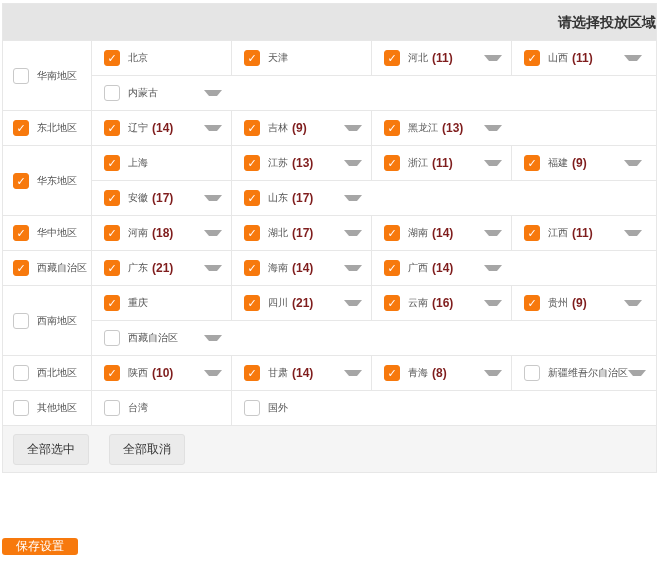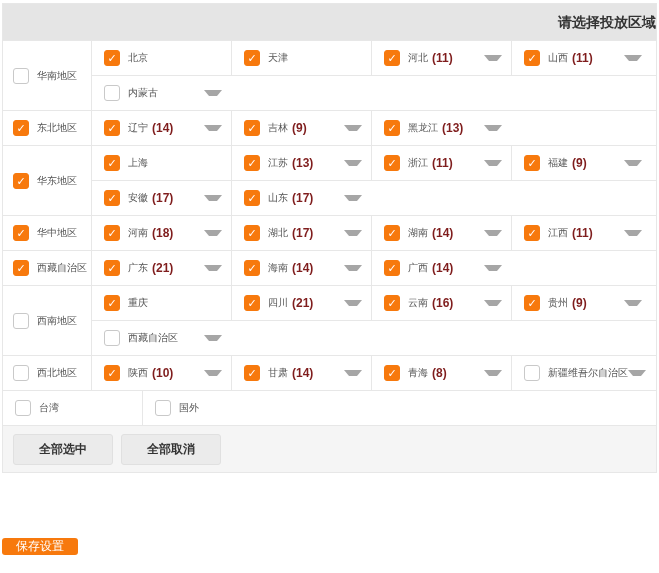--- a/index.html
+++ b/index.html
@@ -13,22 +13,22 @@
   .line + .line{border-top:1px solid #e7e7e7;text-align:right;}
   .prov-cell{width:140px;flex:0 0 140px;box-sizing:border-box;border-right:1px solid #e7e7e7;display:flex;align-items:center;padding-left:12px;}
   .prov-cell.last{flex:1 1 auto;border-right:none;}
   .inner{display:flex;align-items:center;min-width:118px;}
   .cb{width:14px;height:14px;flex:0 0 auto;border:1px solid #c9c9c9;border-radius:3px;background:#fff;display:flex;align-items:center;justify-content:center;font-size:11px;line-height:14px;color:#fff;cursor:pointer;}
   .cb.checked{background:#f7790d;border-color:#f7790d;}
   .lbl{margin-left:8px;font-size:10px;color:#555;white-space:nowrap;}
   .cnt{margin-left:4px;font-size:12px;color:#7f1d1d;font-weight:bold;white-space:nowrap;}
   .arrow{margin-left:auto;padding-left:8px;width:0;height:0;border-left:5px solid transparent;border-right:5px solid transparent;border-top:6px solid #a6a6a6;cursor:pointer;flex:0 0 auto;}
   .ftr{background:#f5f5f5;height:46px;display:flex;align-items:center;}
-  .gbtn{margin-left:10px;padding:6px 25px;background:#ebebeb;border:1px solid #e0e0e0;border-radius:3px;font-size:12px;color:#333;cursor:pointer;font-family:inherit;font-weight:bold;}
-  .gbtn.second{margin-left:8px;}
+  .gbtn{margin-left:10px;padding:6px 13px;background:#ebebeb;border:1px solid #e0e0e0;border-radius:3px;font-size:12px;color:#333;cursor:pointer;font-family:inherit;}
+  .gbtn.second{margin-left:20px;}
   .save{position:absolute;left:2px;top:538px;background:#f7790d;color:#fff;border:none;border-radius:3px;padding:0 14px;font-size:12px;cursor:pointer;font-family:inherit;}
 </style>
 </head>
 <body>
 
 <div class="panel">
   <div class="hdr">请选择投放区域</div>
   <div>
       <div class="region-row">
         <div class="region-cell">
@@ -329,20 +329,24 @@
               <span class="inner">
                 <span class="cb"></span>
                 <span class="lbl">新疆维吾尔自治区</span>
                 <span class="arrow"></span>
               </span>
             </div>
           </div>
         </div>
       </div>
       <div class="region-row">
+        <div class="region-cell">
+          <span class="cb"></span>
+          <span class="lbl">其他地区</span>
+        </div>
         <div class="lines">
           <div class="line">
             <div class="prov-cell">
               <span class="inner">
                 <span class="cb"></span>
                 <span class="lbl">台湾</span>
               </span>
             </div>
             <div class="prov-cell last">
               <span class="inner">

